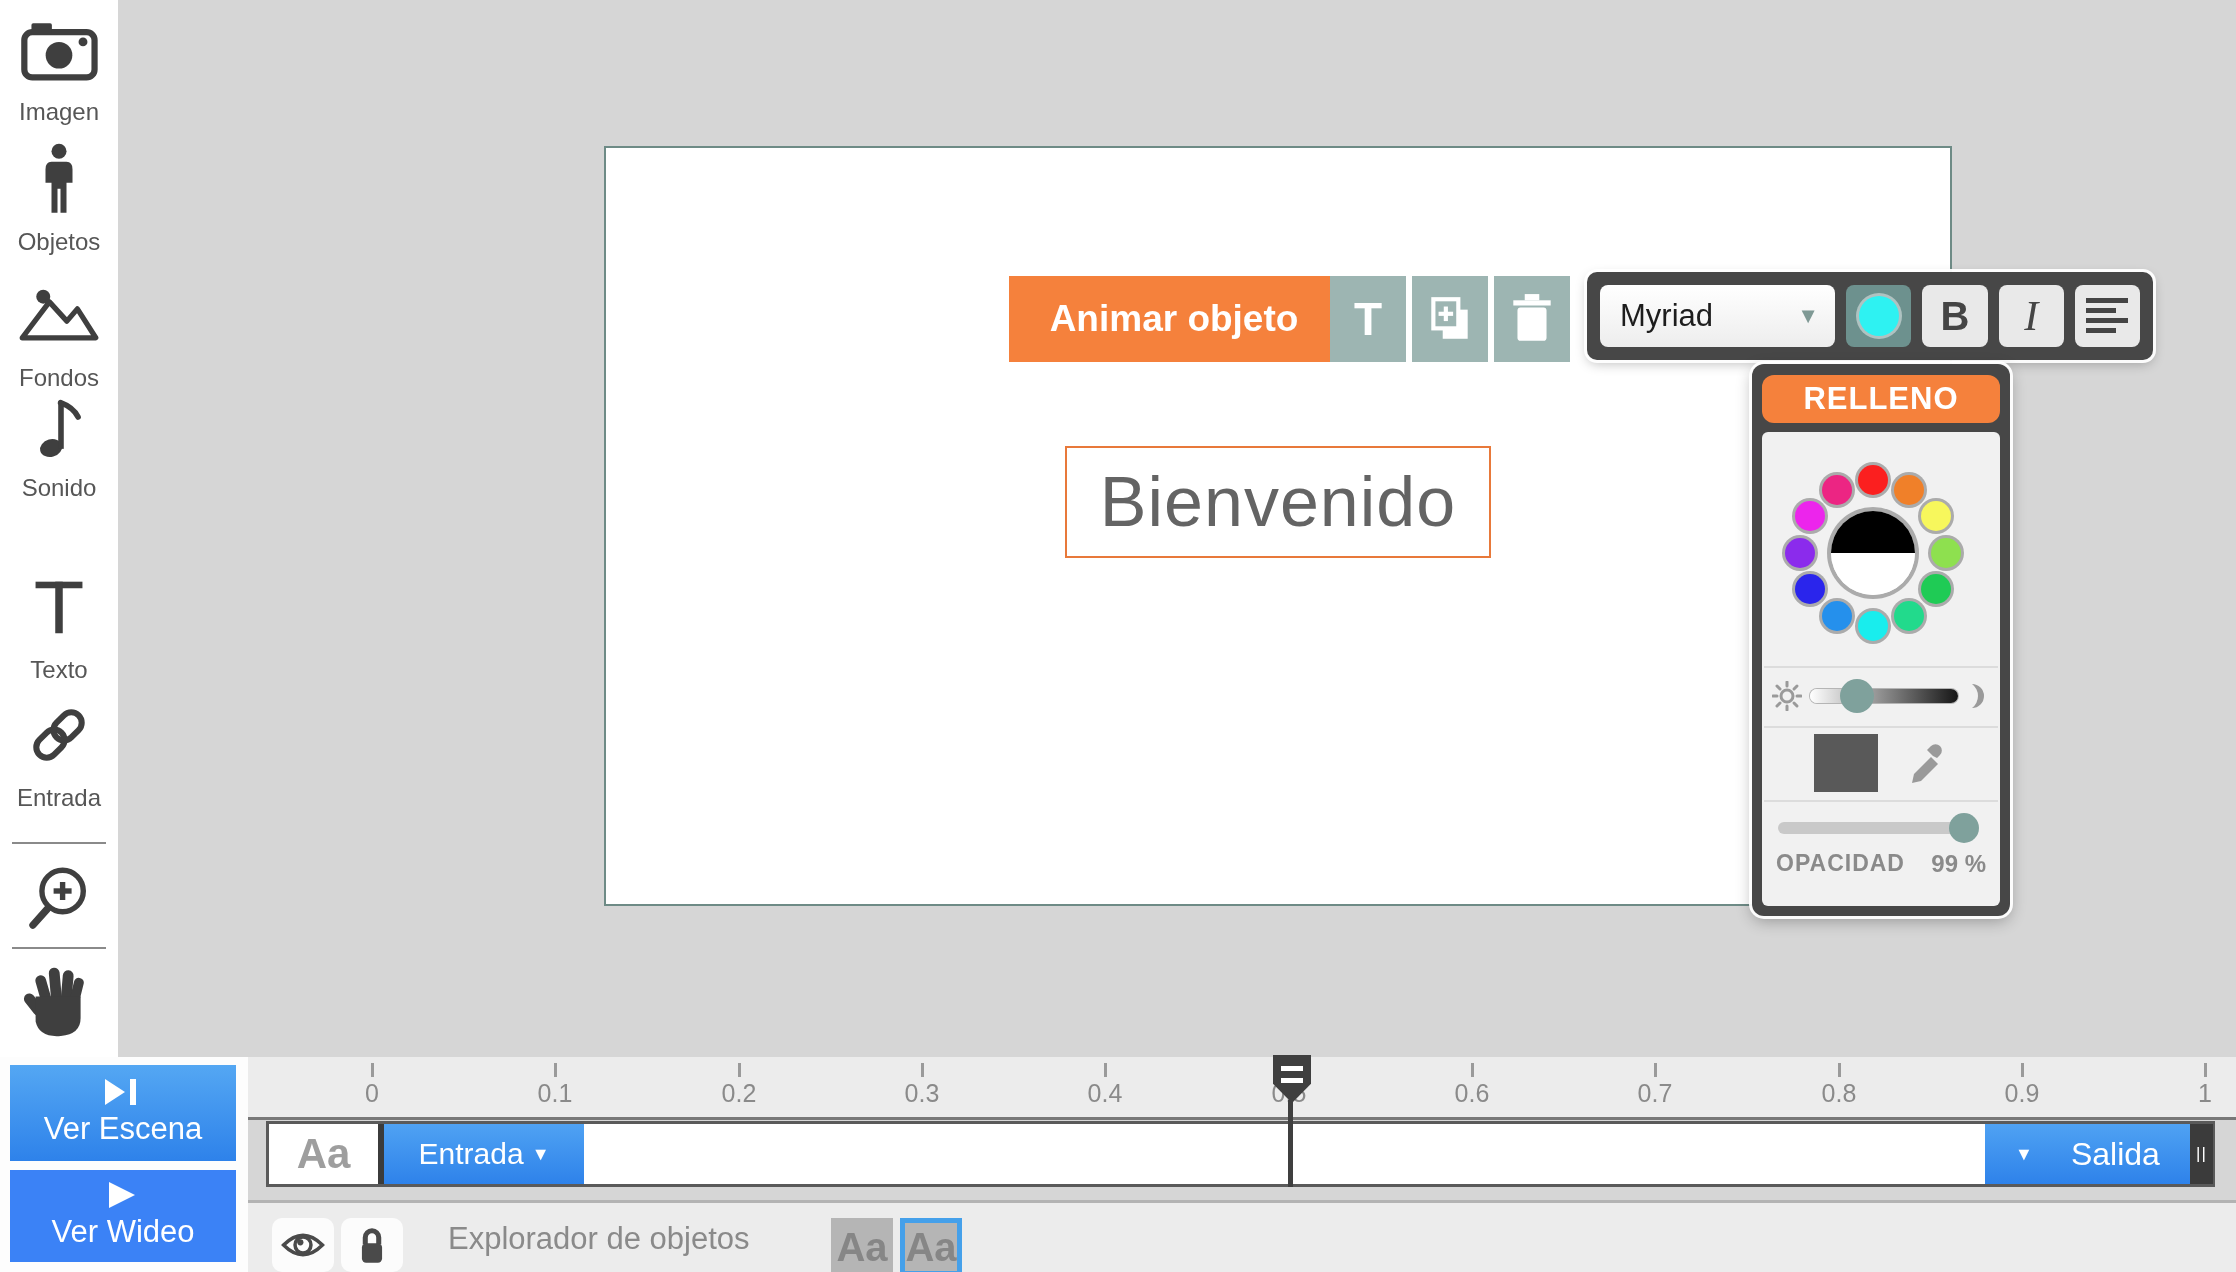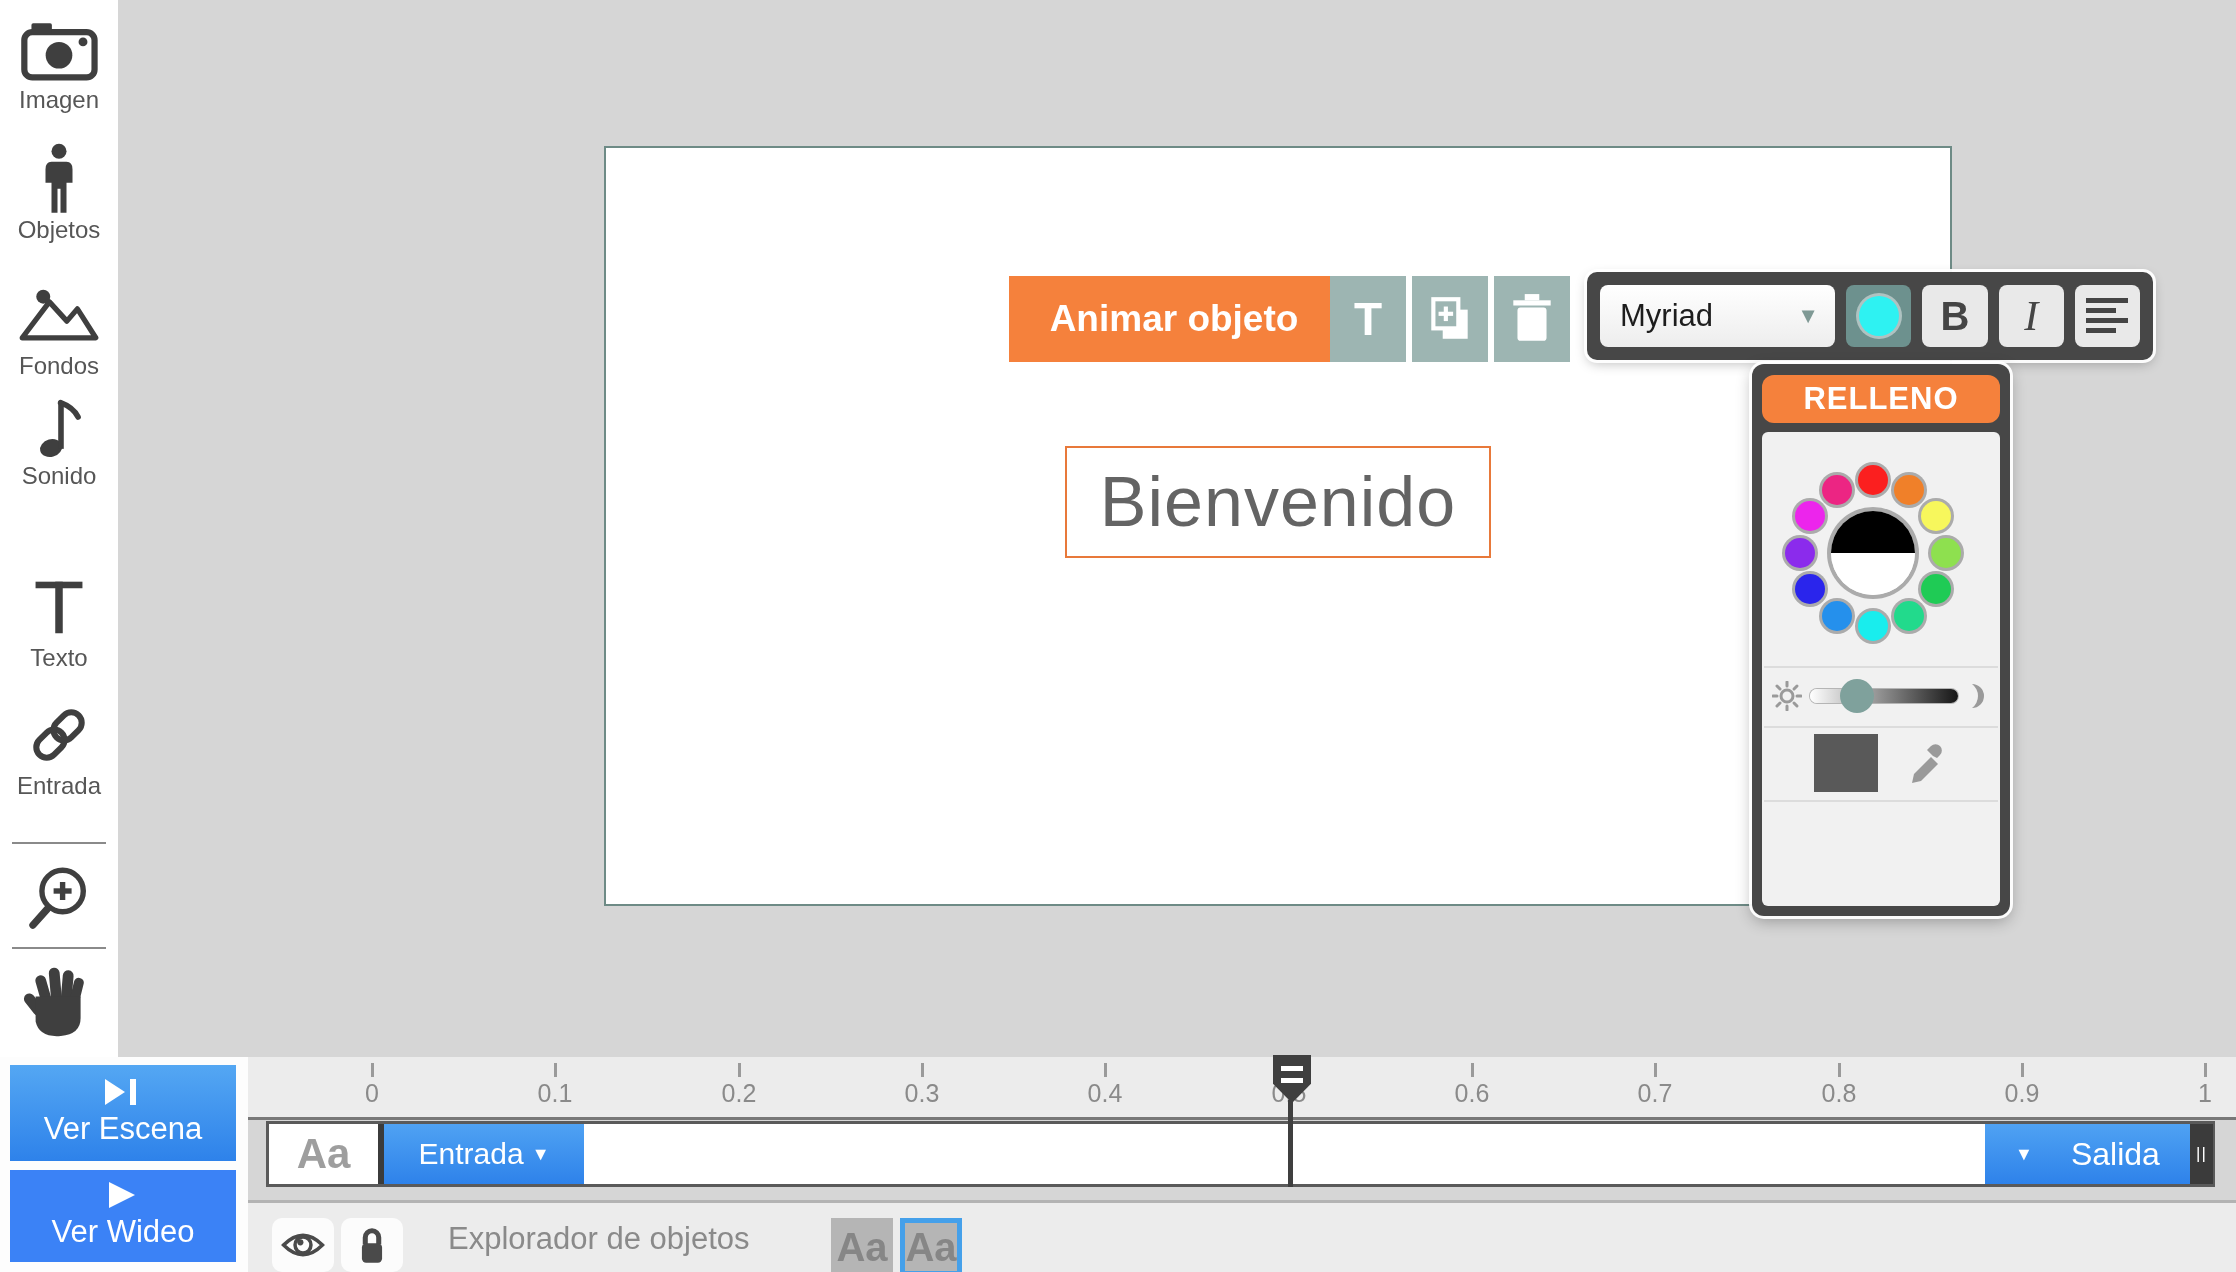--- a/index.html
+++ b/index.html
@@ -3,21 +3,21 @@
 <meta charset="utf-8">
 <style>
   html,body{margin:0;padding:0;}
   body{font-family:"Liberation Sans",sans-serif;background:#d6d6d6;}
   .app{position:relative;width:2236px;height:1272px;background:#d6d6d6;overflow:hidden;}
 
   
   .sidebar{position:absolute;left:0;top:0;width:118px;height:1057px;background:#ffffff;}
   .side-item{position:absolute;left:0;width:118px;text-align:center;}
   .side-item .ic{height:66px;display:flex;align-items:center;justify-content:center;}
-  .side-label{display:block;margin-top:4px;font-size:24px;color:#565656;}
+  .side-label{display:block;margin-top:16px;font-size:24px;color:#565656;}
   .si1{top:16px}.si2{top:146px}.si3{top:282px}.si4{top:392px}.si5{top:574px}.si6{top:702px}
   .side-divider{position:absolute;left:12px;width:94px;height:0;border-top:2px solid #8a8a8a;}
   .sd1{top:842px}.sd2{top:947px}
   .side-tool{position:absolute;left:0;width:118px;display:flex;justify-content:center;}
   .st1{top:864px}.st2{top:962px}
 
   
   .stage{position:absolute;left:604px;top:146px;width:1348px;height:760px;background:#ffffff;border:2px solid #6e8b86;box-sizing:border-box;}
   .text-object{position:absolute;left:1065px;top:446px;width:426px;height:112px;border:2px solid #e8793a;box-sizing:border-box;display:flex;align-items:center;justify-content:center;background:#fff;}
   .text-object span{font-size:70px;font-weight:100;letter-spacing:1px;color:#646464;}
@@ -282,20 +282,29 @@
     </div>
     <div class="fp-div fpd2"></div>
     <div class="swatch-row">
       <span class="cur-swatch" style="background: rgb(89, 89, 89);"></span>
       <svg width="44" height="44" viewBox="0 0 44 44" fill="#9a9a9a">
           <path d="M8,42 l2,-9 17,-17 7,7 -17,17 Z"></path>
           <path d="M29,15 l-6,-6 4,-4 a6,6 0 0 1 9,9 l-3,3 Z"></path>
         </svg>
     </div>
     <div class="fp-div fpd3"></div>
+    <div class="opacity-row">
+      <div class="opacity-track">
+        <span class="slider-thumb" style="left:95%;width:30px;height:30px;"></span>
+      </div>
+      <div class="opacity-labels">
+        <span class="op-label">OPACIDAD</span>
+        <span class="op-value">99 %</span>
+      </div>
+    </div>
   </div>
 
   <div class="tl-left"></div>
   <button class="ver-btn ver-escena">
     <svg width="36" height="26" viewBox="0 0 36 26">
         <polygon points="0,0 20,13 0,26" fill="#fff"></polygon>
         <rect x="25" y="0" width="6" height="26" fill="#fff"></rect>
       </svg>
     <span class="vlabel">Ver Escena</span>
   </button>

